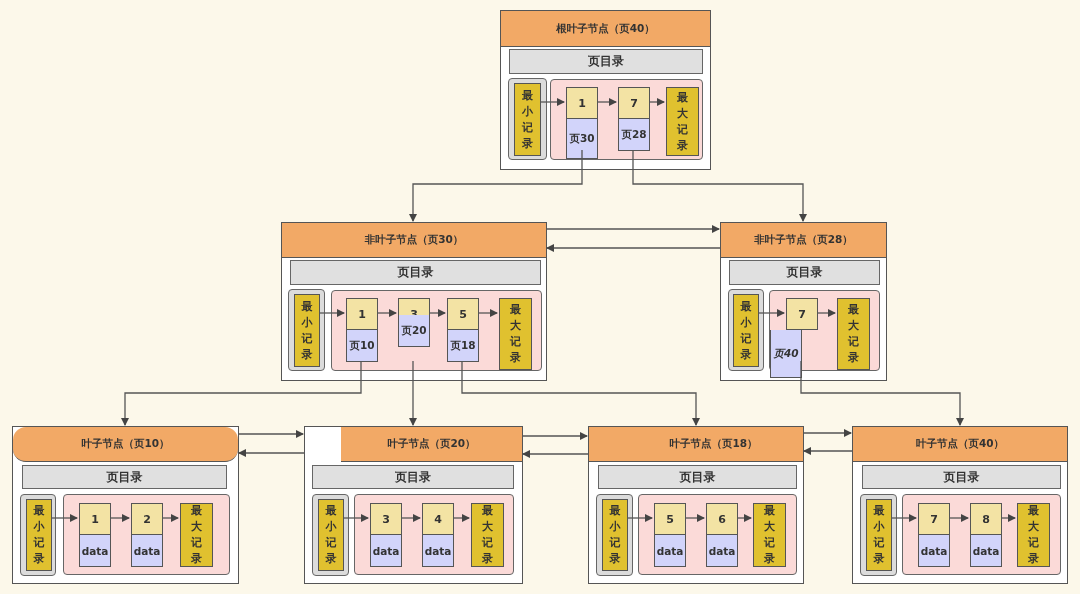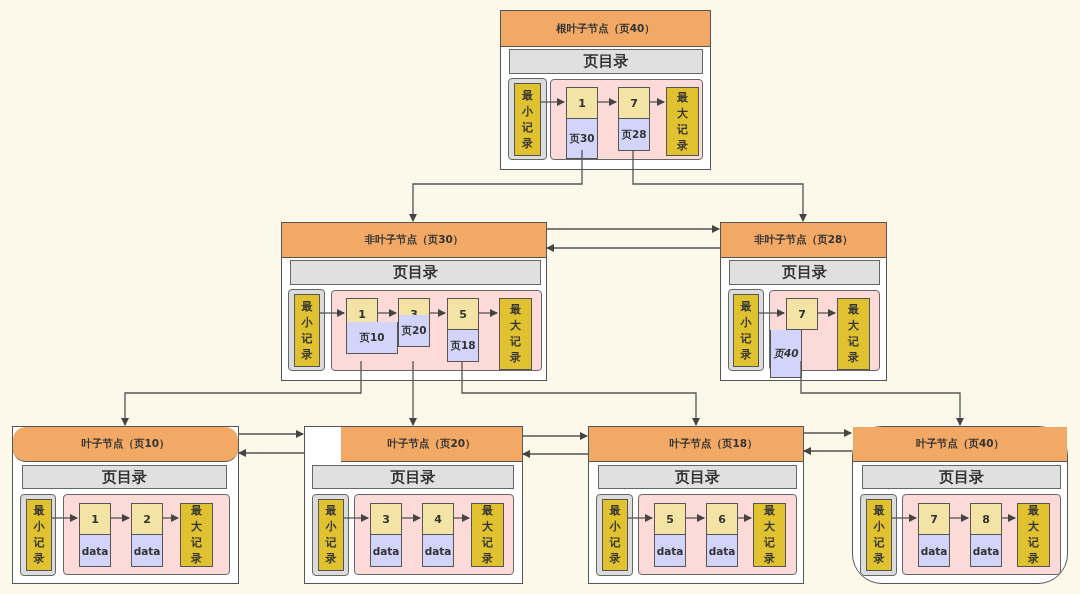--- a/index.html
+++ b/index.html
@@ -2,21 +2,21 @@
 <html><head>
 <meta charset="utf-8">
 <style>
   html, body { margin: 0; padding: 0; }
   body { width: 1080px; height: 594px; background: #fcf8ea; position: relative; overflow: hidden;
          font-family: "DejaVu Sans", "Liberation Sans", sans-serif; }
   .node { position: absolute; box-sizing: border-box; border: 1.5px solid #555; background: #fff; }
   .node-header { position: absolute; left: 0; right: 0; top: 0; background: #f2a966; border-bottom: 1.5px solid #555;
                  display: flex; align-items: center; justify-content: center; font-size: 10.5px; font-weight: bold; color: #333; }
   .dir { position: absolute; box-sizing: border-box; background: #e0e0e0; border: 1.5px solid #666;
-         display: flex; align-items: center; justify-content: center; font-size: 15px; font-weight: bold; color: #333; }
+         display: flex; align-items: center; justify-content: center; font-size: 12px; font-weight: bold; color: #333; }
   .min-wrap { position: absolute; box-sizing: border-box; background: #dcdcdc; border: 1.5px solid #666; border-radius: 4px; }
   .minmax { position: absolute; box-sizing: border-box; background: #e0c12f; border: 1.5px solid #555;
             display: flex; flex-direction: column; align-items: center; justify-content: center;
             font-size: 11px; font-weight: bold; color: #333; line-height: 16px; }
   .pink { position: absolute; box-sizing: border-box; background: #fbdad8; border: 1.5px solid #666; border-radius: 4px; }
   .rec-key { position: absolute; box-sizing: border-box; background: #f3e3a4; border: 1.5px solid #555;
              display: flex; align-items: center; justify-content: center; font-size: 11px; font-weight: bold; color: #333; }
   .rec-val { position: absolute; box-sizing: border-box; background: #d2d4fa; border: 1.5px solid #555; border-top: none;
              display: flex; align-items: center; justify-content: center; font-size: 10.5px; font-weight: bold; color: #333; }
   svg.links { position: absolute; left: 0; top: 0; pointer-events: none; }
@@ -52,21 +52,21 @@
       <div class="dir" style="left: 8px; top: 37px; width: 251px; height: 25px;">页目录</div>
       <div class="min-wrap" style="left: 6px; top: 66px; width: 37px; height: 82px;"></div>
       <div class="minmax" style="left: 12px; top: 71px; width: 26px; height: 73px;">
         <span>最</span>
         <span>小</span>
         <span>记</span>
         <span>录</span>
       </div>
       <div class="pink" style="left: 49px; top: 67px; width: 211px; height: 81px;"></div>
       <div class="rec-key" style="left: 64px; top: 75px; width: 32px; height: 32px;">1</div>
-      <div class="rec-val" style="left: 64px; top: 99px; width: 52px; height: 32px;">页10</div>
+      <div class="rec-val" style="left: 64px; top: 107px; width: 32px; height: 32px;">页10</div>
       <div class="rec-key" style="left: 116px; top: 75px; width: 32px; height: 32px;">3</div>
       <div class="rec-val" style="left: 116px; top: 92px; width: 32px; height: 32px;">页20</div>
       <div class="rec-key" style="left: 165px; top: 75px; width: 32px; height: 32px;">5</div>
       <div class="rec-val" style="left: 165px; top: 107px; width: 32px; height: 32px;">页18</div>
       <div class="minmax" style="left: 217px; top: 75px; width: 33px; height: 72px;">
         <span>最</span>
         <span>大</span>
         <span>记</span>
         <span>录</span>
       </div>
@@ -150,21 +150,21 @@
       <div class="rec-val" style="left: 65px; top: 108px; width: 32px; height: 32px;">data</div>
       <div class="rec-key" style="left: 117px; top: 76px; width: 32px; height: 32px;">6</div>
       <div class="rec-val" style="left: 117px; top: 108px; width: 32px; height: 32px;">data</div>
       <div class="minmax" style="left: 164px; top: 76px; width: 33px; height: 64px;">
         <span>最</span>
         <span>大</span>
         <span>记</span>
         <span>录</span>
       </div>
     </div>
-    <div class="node" style="left: 852px; top: 426px; width: 216px; height: 158px; border-radius: 30px;">
+    <div class="node" style="left: 852px; top: 426px; width: 216px; height: 158px;">
       <div class="node-header" style="height: 34px;">叶子节点（页40）</div>
       <div class="dir" style="left: 9px; top: 38px; width: 199px; height: 24px;">页目录</div>
       <div class="min-wrap" style="left: 7px; top: 67px; width: 37px; height: 82px;"></div>
       <div class="minmax" style="left: 13px; top: 72px; width: 26px; height: 72px;">
         <span>最</span>
         <span>小</span>
         <span>记</span>
         <span>录</span>
       </div>
       <div class="pink" style="left: 49px; top: 67px; width: 159px; height: 81px;"></div>

